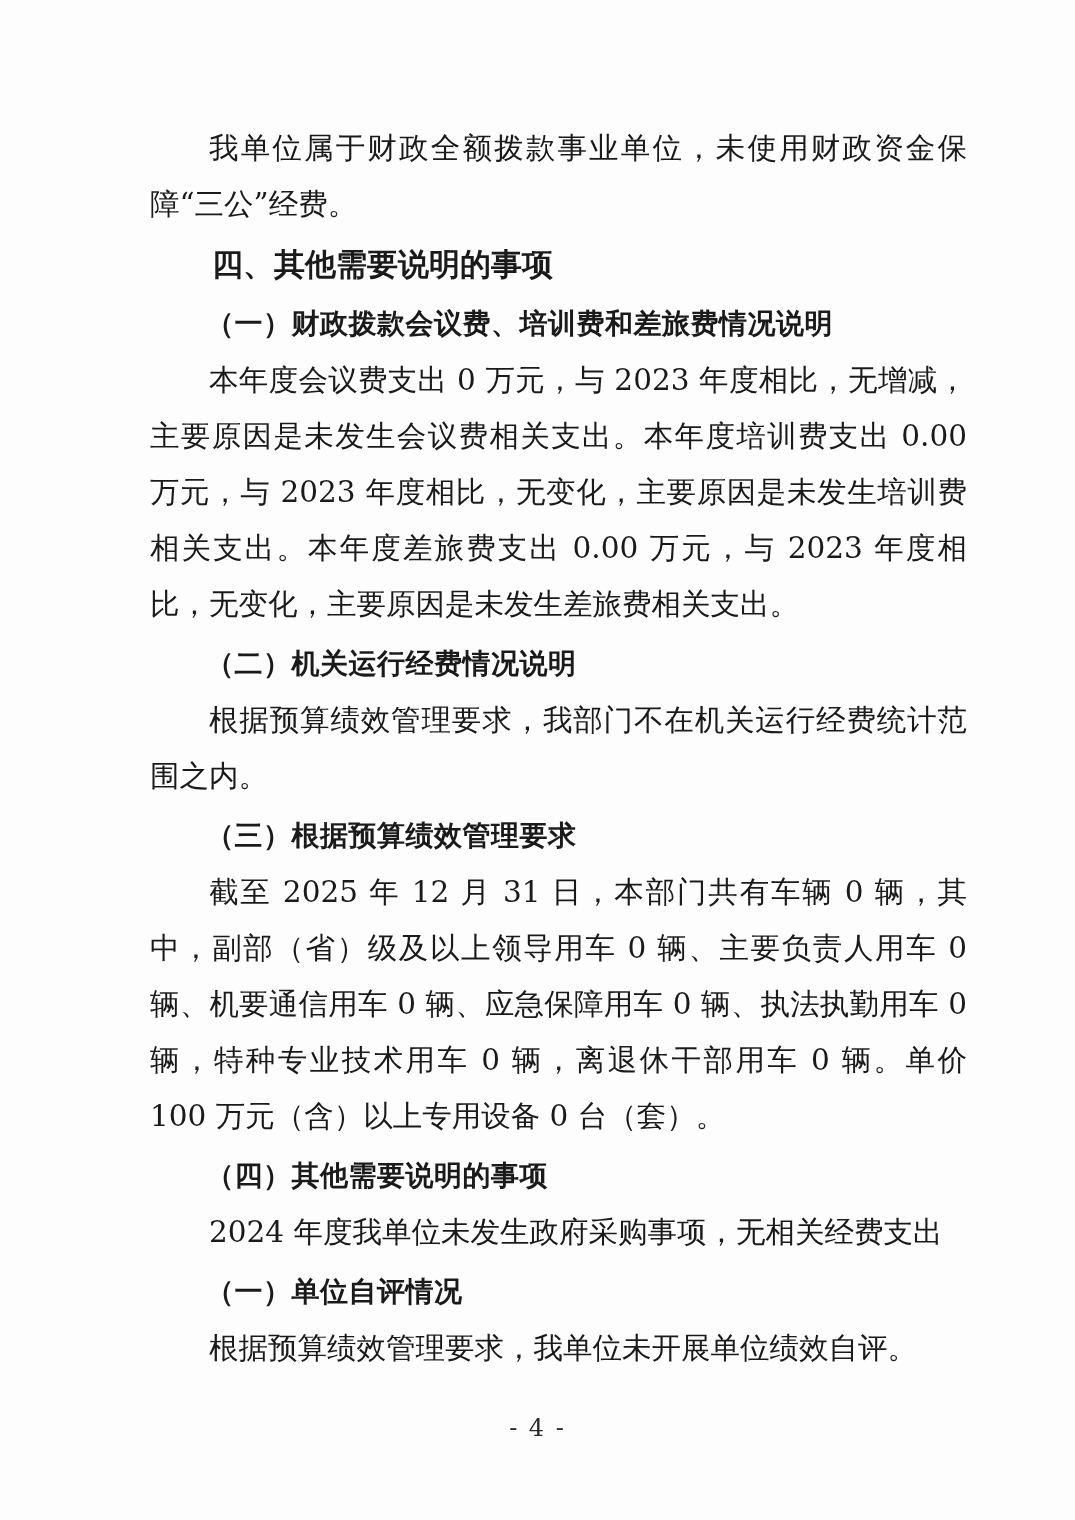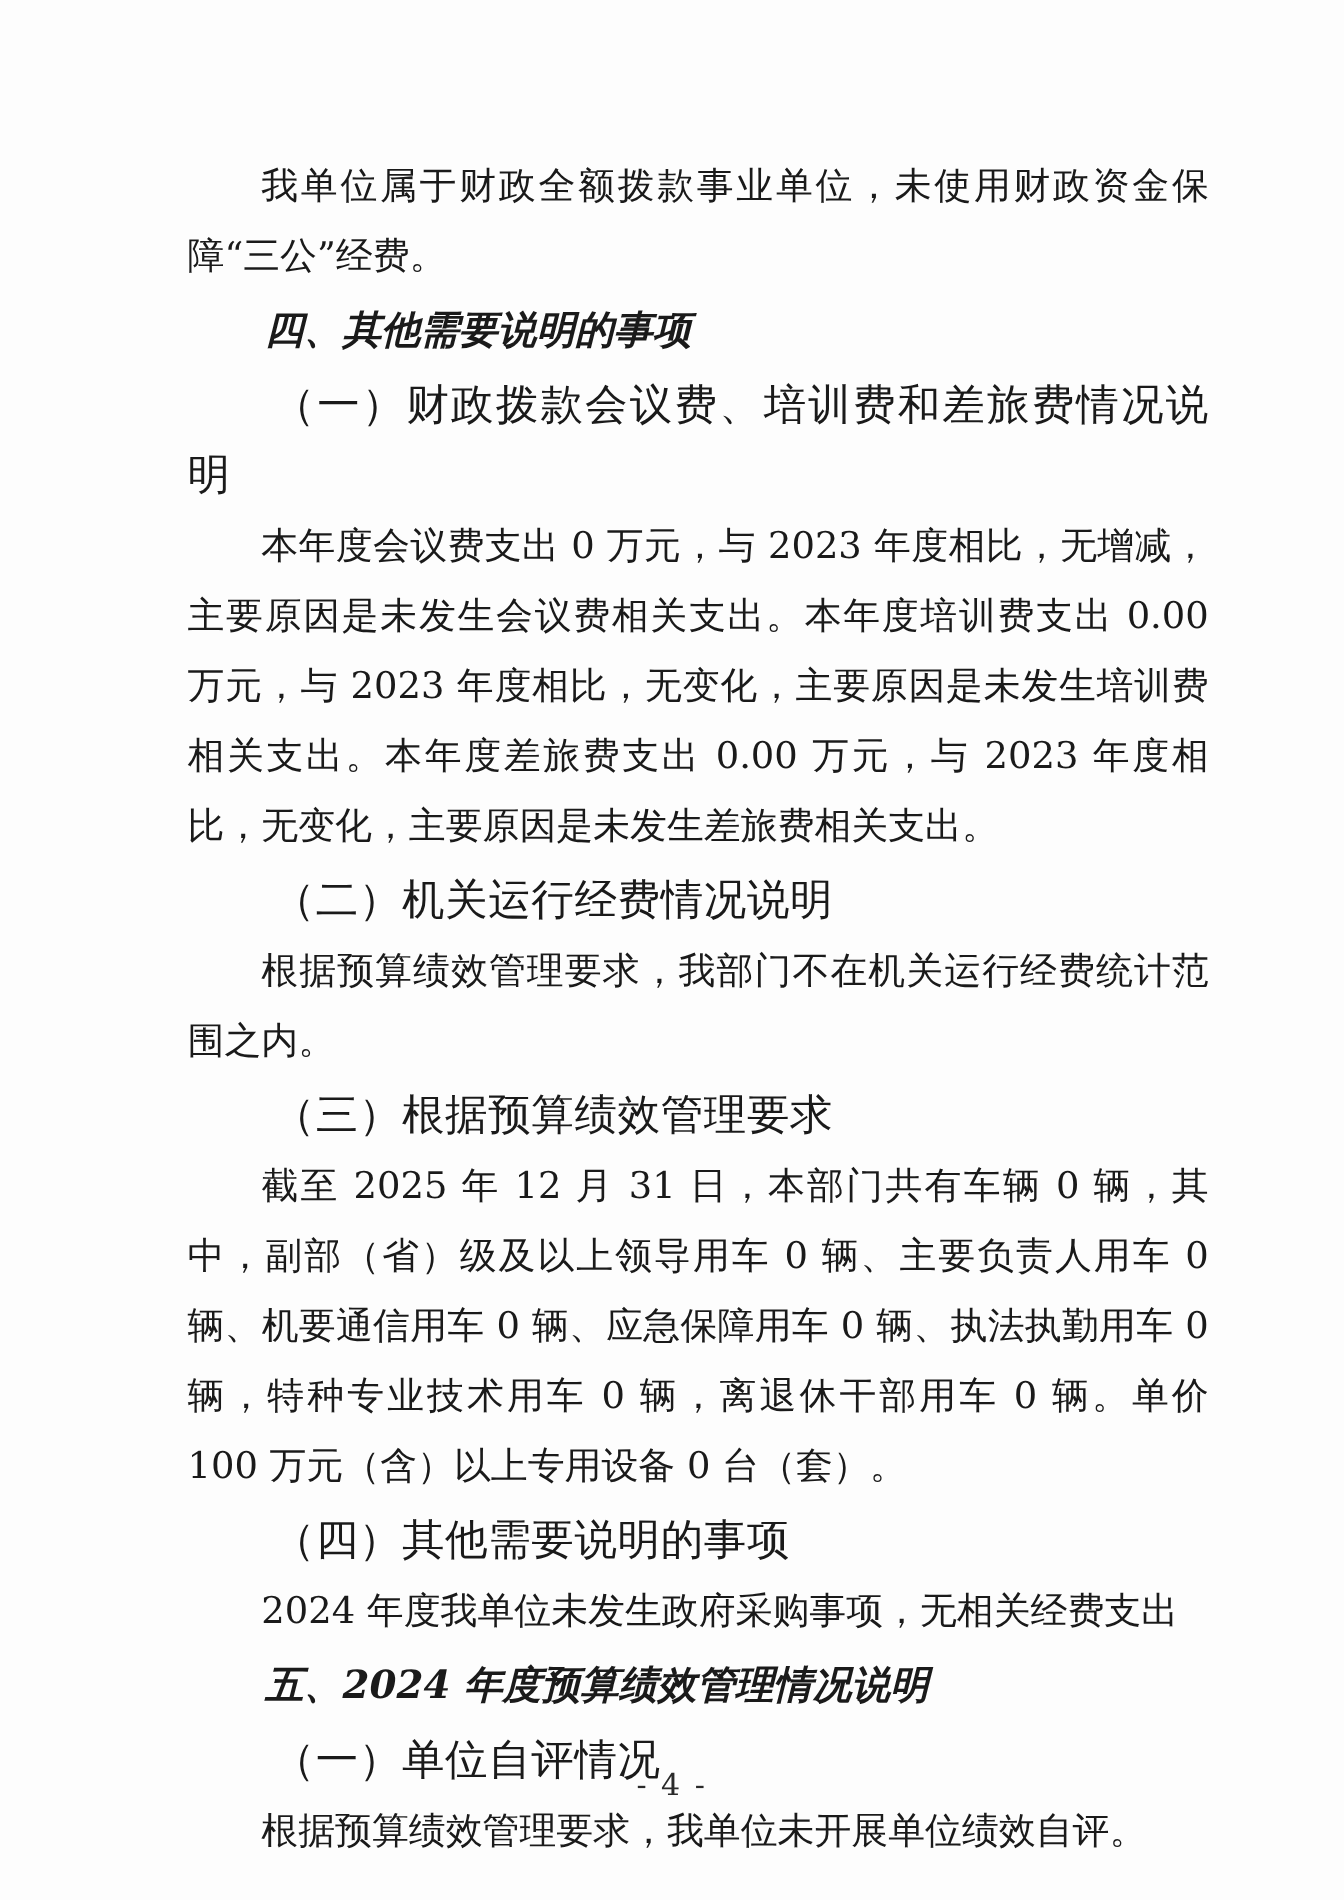--- a/index.html
+++ b/index.html
@@ -26,32 +26,31 @@
   }
   p {
     margin: 0;
     text-align: justify;
     text-justify: inter-ideograph;
   }
   .indent {
     text-indent: 2em;
   }
   .heading {
-    font-weight: normal;
-    font-size: 34px;
+    font-weight: bold;
+    font-size: 28px;
     letter-spacing: 0.5px;
     margin: 4px 0 0 0;
     text-indent: 2em;
   }
   .heading-main {
     font-weight: bold;
     font-size: 31px;
     text-indent: 2em;
     margin: 4px 0 0 0;
-    font-style: italic;
   }
   .para {
     margin-top: 0;
   }
   .no-indent {
     text-indent: 2em;
   }
   .footer {
     position: absolute;
     left: 0;
@@ -85,21 +84,20 @@
     <p class="indent para block">根据预算绩效管理要求，我部门不在机关运行经费统计范围之内。</p>
 
     <p class="heading block">（三）根据预算绩效管理要求</p>
 
     <p class="indent para block">截至 2025 年 12 月 31 日，本部门共有车辆 0 辆，其中，副部（省）级及以上领导用车 0 辆、主要负责人用车 0 辆、机要通信用车 0 辆、应急保障用车 0 辆、执法执勤用车 0 辆，特种专业技术用车 0 辆，离退休干部用车 0 辆。单价 100 万元（含）以上专用设备 0 台（套）。</p>
 
     <p class="heading block">（四）其他需要说明的事项</p>
 
     <p class="no-indent para block">2024 年度我单位未发生政府采购事项，无相关经费支出</p>
 
-    <p class="heading-main block">五、2024 年度预算绩效管理情况说明</p>
 
     <p class="heading block">（一）单位自评情况</p>
 
     <p class="no-indent para block">根据预算绩效管理要求，我单位未开展单位绩效自评。</p>
 
   </div>
 
   <div class="footer">- 4 -</div>
 </div>
 

